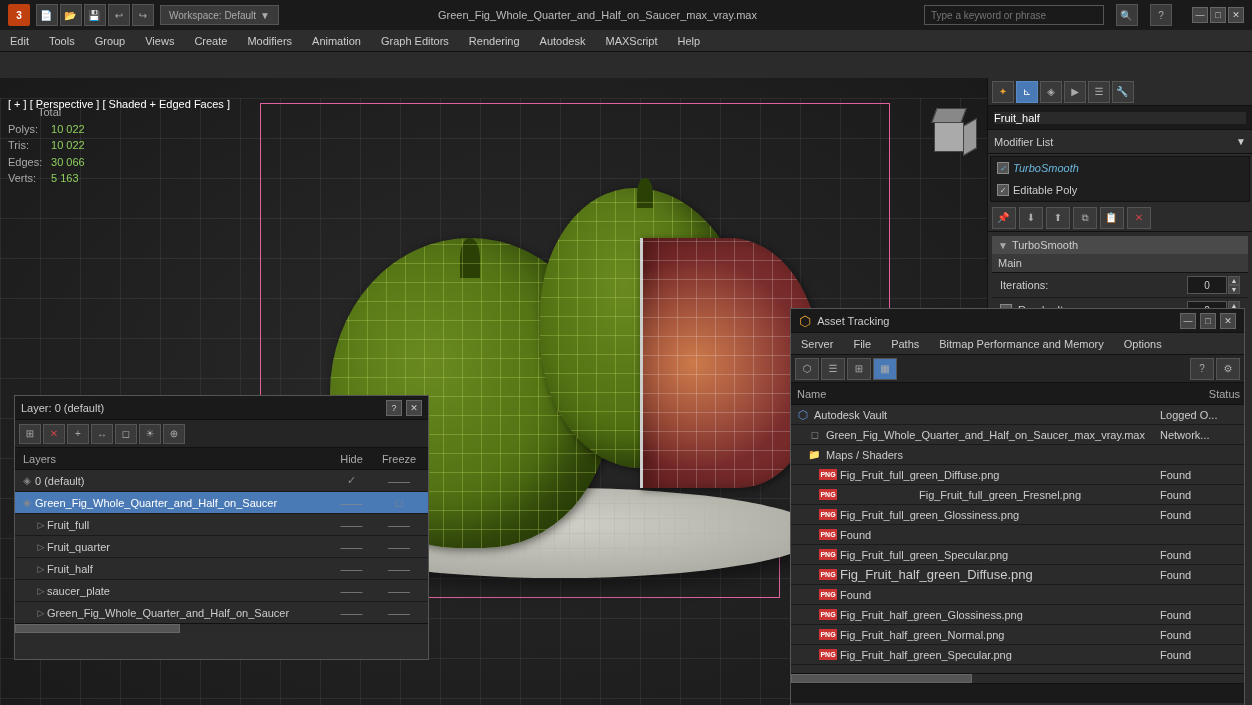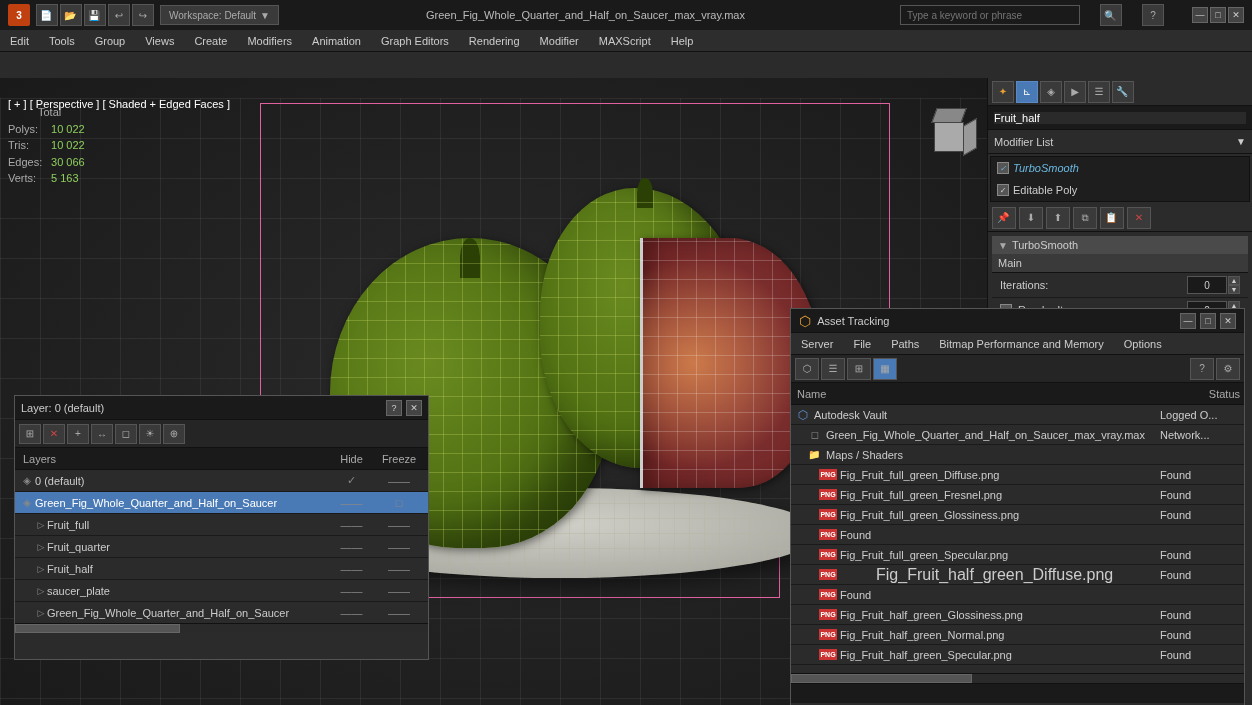--- a/index.html
+++ b/index.html
@@ -457,21 +457,21 @@
       <div class="tool-btn">💾</div>
       <div class="tool-btn">↩</div>
       <div class="tool-btn">↪</div>
     </div>
     <div class="workspace-btn">
       <span>Workspace: Default</span>
       <span>▼</span>
     </div>
   </div>
   <div class="title">Green_Fig_Whole_Quarter_and_Half_on_Saucer_max_vray.max</div>
-  <div style="display:flex;align-items:center;gap:20px;padding-left:8px;">
+  <div style="display:flex;align-items:center;gap:12px;padding-left:8px;">
     <input id="search-box" type="text" placeholder="Type a keyword or phrase" style="">
     <div class="tool-btn">🔍</div>
     <div class="tool-btn">?</div>
     <div style="display:flex;gap:2px;margin-left:8px;">
       <div class="title-btn">—</div>
       <div class="title-btn">□</div>
       <div class="title-btn">✕</div>
     </div>
   </div>
 </div>
@@ -479,21 +479,21 @@
 <div id="menu-bar">
     <div class="menu-item">Edit</div>
     <div class="menu-item">Tools</div>
     <div class="menu-item">Group</div>
     <div class="menu-item">Views</div>
     <div class="menu-item">Create</div>
     <div class="menu-item">Modifiers</div>
     <div class="menu-item">Animation</div>
     <div class="menu-item">Graph Editors</div>
     <div class="menu-item">Rendering</div>
-    <div class="menu-item">Modifier</div>
+    <div class="menu-item">Autodesk</div>
     <div class="menu-item">MAXScript</div>
     <div class="menu-item">Help</div>
   </div>
 
 <div id="viewport-area">
   <div id="viewport-label" style="position:absolute;top:20px;left:8px;z-index:10;color:#fff;font-size:11px;">
     <span>[ + ] [ Perspective ] [ Shaded + Edged Faces ]</span>
   </div>
   <div id="viewport-canvas">
     <div id="scene-container">
@@ -757,21 +757,21 @@
       </div>
       <div class="asset-row">
         <div style="width: 24px;"></div>
         <div style="background: rgb(204, 51, 51); color: white; font-size: 7px; font-weight: bold; width: 18px; height: 11px; display: flex; align-items: center; justify-content: center; margin-right: 3px; flex-shrink: 0;">PNG</div>
         <div class="asset-name" style="flex: 1 1 0%; overflow: hidden; text-overflow: ellipsis; white-space: nowrap; font-size: 11px;">Fig_Fruit_full_green_Diffuse.png</div>
         <div class="asset-status" style="font-size: 11px;">Found</div>
       </div>
       <div class="asset-row">
         <div style="width: 24px;"></div>
         <div style="background: rgb(204, 51, 51); color: white; font-size: 7px; font-weight: bold; width: 18px; height: 11px; display: flex; align-items: center; justify-content: center; margin-right: 3px; flex-shrink: 0;">PNG</div>
-        <div class="asset-name" style="flex: 1 1 0%; overflow: hidden; text-overflow: ellipsis; white-space: nowrap; font-size: 11px;">Fig_Fruit_full_green_Fresnel.png</div>
+        <div class="asset-name" style="flex: 1 1 0%; overflow: hidden; text-overflow: ellipsis; white-space: nowrap; font-size: 11px; text-align: center;">Fig_Fruit_full_green_Fresnel.png</div>
         <div class="asset-status" style="font-size: 11px;">Found</div>
       </div>
       <div class="asset-row">
         <div style="width: 24px;"></div>
         <div style="background: rgb(204, 51, 51); color: white; font-size: 7px; font-weight: bold; width: 18px; height: 11px; display: flex; align-items: center; justify-content: center; margin-right: 3px; flex-shrink: 0;">PNG</div>
         <div class="asset-name" style="flex: 1 1 0%; overflow: hidden; text-overflow: ellipsis; white-space: nowrap; font-size: 11px;">Fig_Fruit_full_green_Glossiness.png</div>
         <div class="asset-status" style="font-size: 11px;">Found</div>
       </div>
       <div class="asset-row">
         <div style="width: 24px;"></div>
@@ -780,21 +780,21 @@
       </div>
       <div class="asset-row">
         <div style="width: 24px;"></div>
         <div style="background: rgb(204, 51, 51); color: white; font-size: 7px; font-weight: bold; width: 18px; height: 11px; display: flex; align-items: center; justify-content: center; margin-right: 3px; flex-shrink: 0;">PNG</div>
         <div class="asset-name" style="flex: 1 1 0%; overflow: hidden; text-overflow: ellipsis; white-space: nowrap; font-size: 11px;">Fig_Fruit_full_green_Specular.png</div>
         <div class="asset-status" style="font-size: 11px;">Found</div>
       </div>
       <div class="asset-row">
         <div style="width: 24px;"></div>
         <div style="background: rgb(204, 51, 51); color: white; font-size: 7px; font-weight: bold; width: 18px; height: 11px; display: flex; align-items: center; justify-content: center; margin-right: 3px; flex-shrink: 0;">PNG</div>
-        <div class="asset-name" style="flex: 1 1 0%; overflow: hidden; text-overflow: ellipsis; white-space: nowrap; font-size: 16px; margin-left: 36px;">Fig_Fruit_half_green_Diffuse.png</div>
+        <div class="asset-name" style="flex: 1 1 0%; overflow: hidden; text-overflow: ellipsis; white-space: nowrap; font-size: 13px;">Fig_Fruit_half_green_Diffuse.png</div>
         <div class="asset-status" style="font-size: 11px;">Found</div>
       </div>
       <div class="asset-row">
         <div style="width: 24px;"></div>
         <div style="background: rgb(204, 51, 51); color: white; font-size: 7px; font-weight: bold; width: 18px; height: 11px; display: flex; align-items: center; justify-content: center; margin-right: 3px; flex-shrink: 0;">PNG</div>
         <div class="asset-status" style="font-size: 11px;">Found</div>
       </div>
       <div class="asset-row">
         <div style="width: 24px;"></div>
         <div style="background: rgb(204, 51, 51); color: white; font-size: 7px; font-weight: bold; width: 18px; height: 11px; display: flex; align-items: center; justify-content: center; margin-right: 3px; flex-shrink: 0;">PNG</div>

